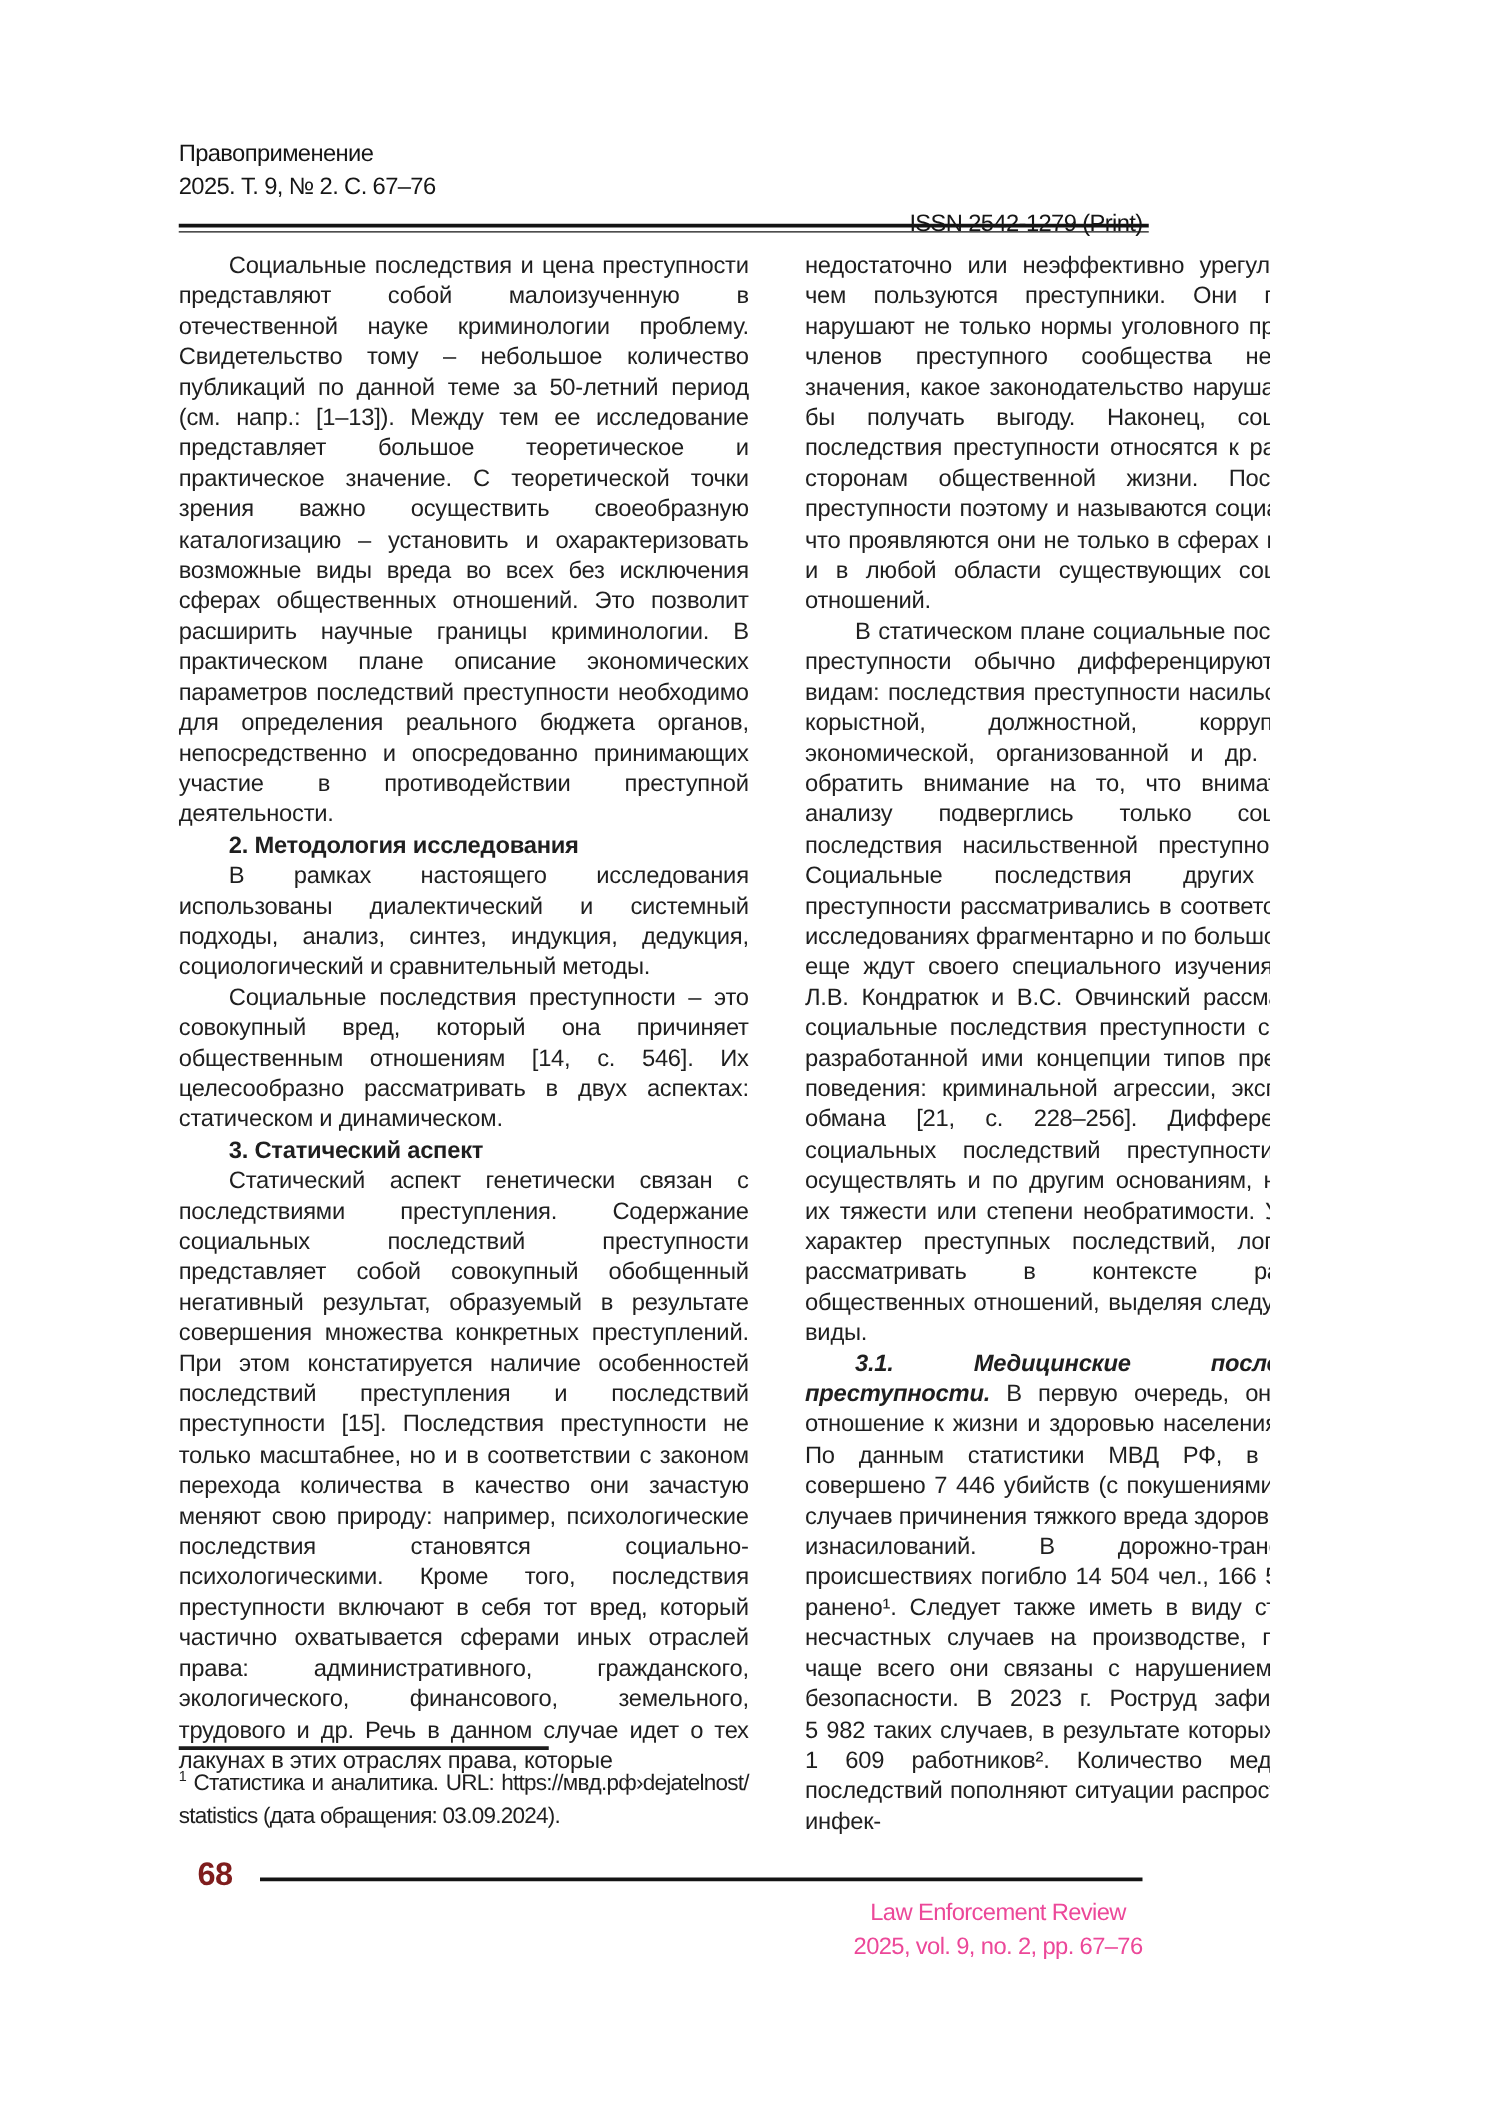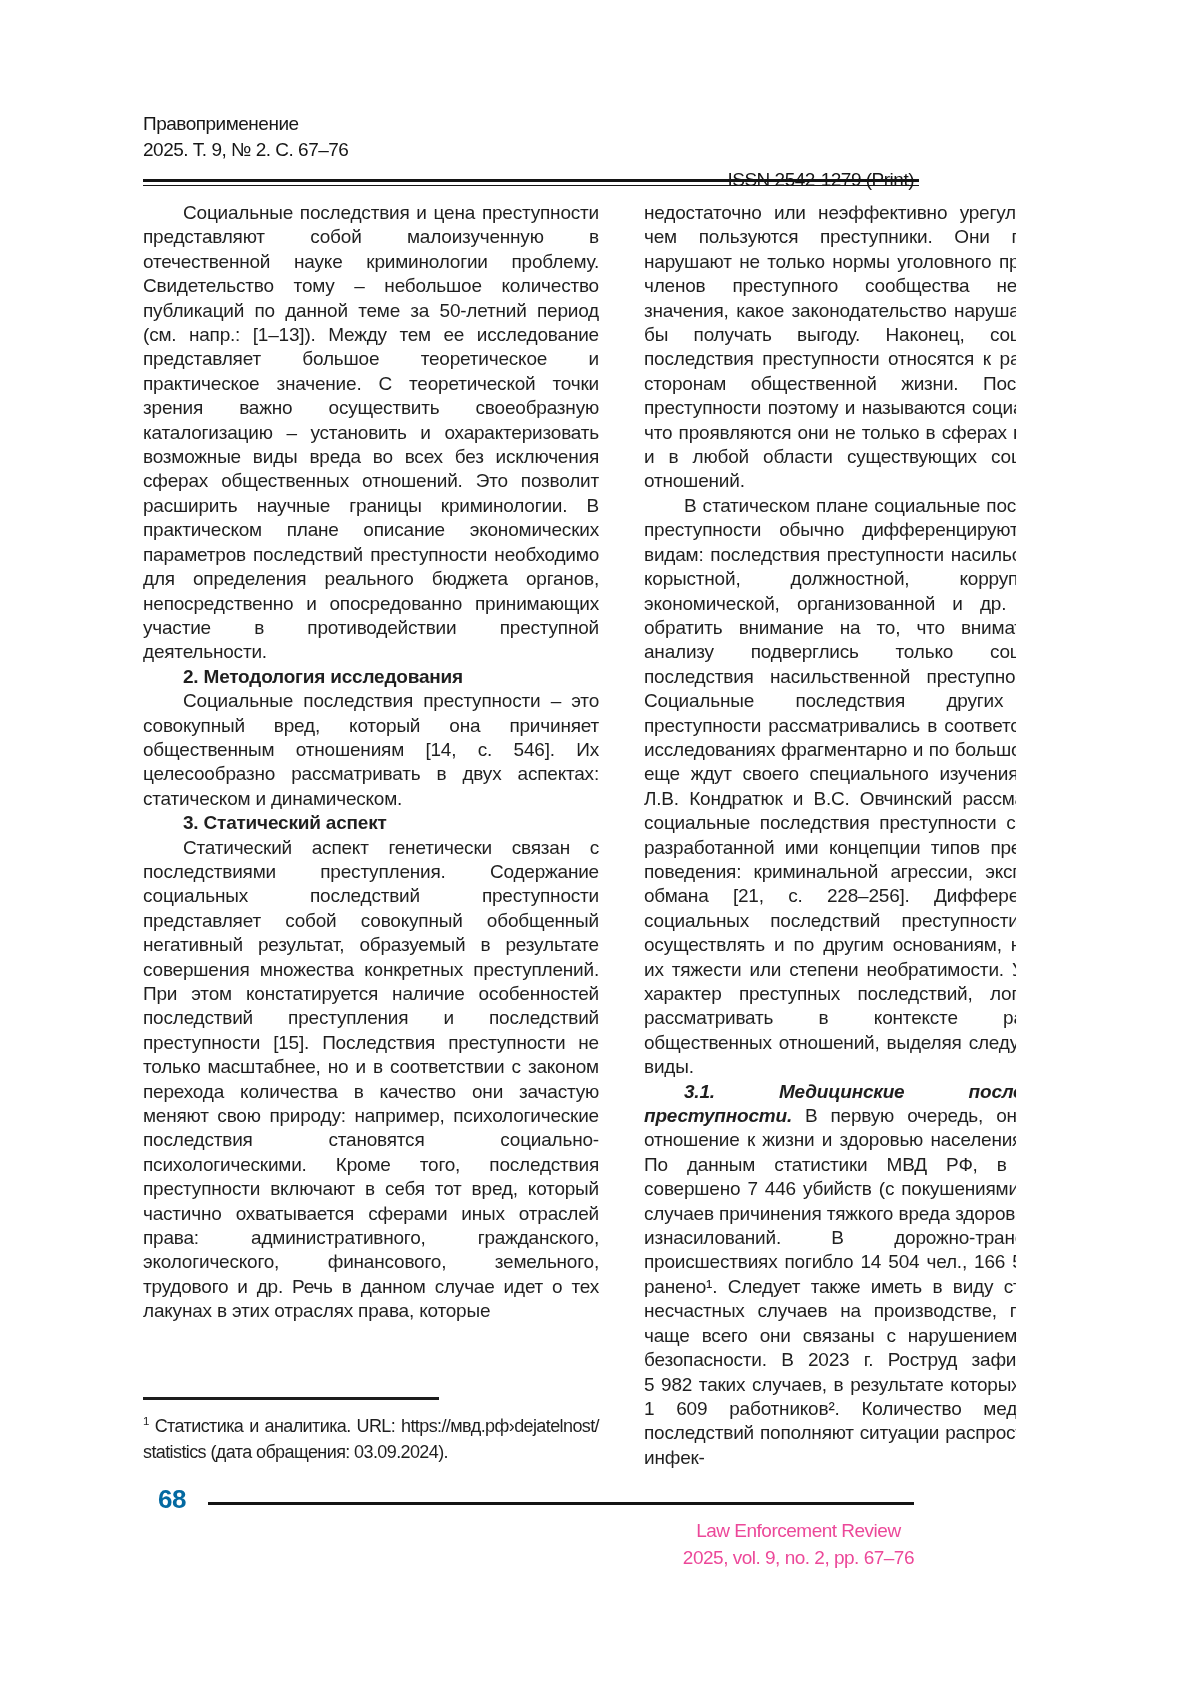--- a/index.html
+++ b/index.html
@@ -42,21 +42,21 @@
     position:absolute; top:1413px; font-size:18px; line-height:26px;
     text-align:justify; letter-spacing:-0.6px; color:#1f1f1f;
     overflow-wrap:anywhere;
   }
   .fn-1 { left:143px; width:456px; }
   .fn-2 { left:644px; width:452px; }
   .fn sup { font-size:11.5px; line-height:0; vertical-align:super; }
   
   .page-number {
     position:absolute; left:158px; top:1484px;
-    font-size:26px; font-weight:bold; letter-spacing:-0.5px; color:#0369a1;
+    font-size:26px; font-weight:bold; letter-spacing:-0.5px; color:#7f1d1d;
   }
   .footer-rule {
     position:absolute; left:208px; right:102px; top:1502px;
     border-top:3px solid #141414;
   }
   .footer-en {
     position:absolute; right:102px; top:1517px; text-align:center;
     font-size:19px; line-height:27px; letter-spacing:-0.5px; color:#ec4899;
   }
 </style>
@@ -68,20 +68,21 @@
   <div class="jheader">
     <div>Правоприменение</div>
     <div>2025. Т. 9, № 2. С. 67–76</div>
   </div>
   <div class="rule-double"></div>
   <div class="issn">ISSN 2542-1279 (Print)</div>
 
   <section class="col col-left">
     <p>Социальные последствия и цена преступности представляют собой малоизученную в отечественной науке криминологии проблему. Свидетельство тому – небольшое количество публикаций по данной теме за 50-летний период (см. напр.: [1–13]). Между тем ее исследование представляет большое теоретическое и практическое значение. С теоретической точки зрения важно осуществить своеобразную каталогизацию – установить и охарактеризовать возможные виды вреда во всех без исключения сферах общественных отношений. Это позволит расширить научные границы криминологии. В практическом плане описание экономических параметров последствий преступности необходимо для определения реального бюджета органов, непосредственно и опосредованно принимающих участие в противодействии преступной деятельности.</p>
     <p class="h">2. Методология исследования</p>
+    <p>В рамках настоящего исследования использованы диалектический и системный подходы, анализ, синтез, индукция, дедукция, социологический и сравнительный методы.</p>
     <p>Социальные последствия преступности – это совокупный вред, который она причиняет общественным отношениям [14, с. 546]. Их целесообразно рассматривать в двух аспектах: статическом и динамическом.</p>
     <p class="h">3. Статический аспект</p>
     <p>Статический аспект генетически связан с последствиями преступления. Содержание социальных последствий преступности представляет собой совокупный обобщенный негативный результат, образуемый в результате совершения множества конкретных преступлений. При этом констатируется наличие особенностей последствий преступления и последствий преступности [15]. Последствия преступности не только масштабнее, но и в соответствии с законом перехода количества в качество они зачастую меняют свою природу: например, психологические последствия становятся социально-психологическими. Кроме того, последствия преступности включают в себя тот вред, который частично охватывается сферами иных отраслей права: административного, гражданского, экологического, финансового, земельного, трудового и др. Речь в данном случае идет о тех лакунах в этих отраслях права, которые</p>
   </section>
 
   <section class="col col-right">
     <p class="noindent">недостаточно или неэффективно урегулированы, чем пользуются преступники. Они привычно нарушают не только нормы уголовного права. Для членов преступного сообщества не имеет значения, какое законодательство нарушать, лишь бы получать выгоду. Наконец, социальные последствия преступности относятся к различным сторонам общественной жизни. Последствия преступности поэтому и называются социальными, что проявляются они не только в сферах права, но и в любой области существующих социальных отношений.</p>
     <p>В статическом плане социальные последствия преступности обычно дифференцируют по ее видам: последствия преступности насильственной, корыстной, должностной, коррупционной, экономической, организованной и др. Следует обратить внимание на то, что внимательному анализу подверглись только социальные последствия насильственной преступности [16]. Социальные последствия других видов преступности рассматривались в соответствующих исследованиях фрагментарно и по большому счету еще ждут своего специального изучения [17–20]. Л.В. Кондратюк и В.С. Овчинский рассматривают социальные последствия преступности с позиций разработанной ими концепции типов преступного поведения: криминальной агрессии, экспансии и обмана [21, с. 228–256]. Дифференциацию социальных последствий преступности можно осуществлять и по другим основаниям, например их тяжести или степени необратимости. Учитывая характер преступных последствий, логично их рассматривать в контексте различных общественных отношений, выделяя следующие их виды.</p>
     <p><span class="lead">3.1. Медицинские последствия преступности.</span><span> В первую очередь, они имеют отношение к жизни и здоровью населения России. По данным статистики МВД РФ, в 2023 г. совершено 7&nbsp;446 убийств (с покушениями), 16&nbsp;685 случаев причинения тяжкого вреда здоровью, 3&nbsp;096 изнасилований. В дорожно-транспортных происшествиях погибло 14&nbsp;504 чел., 166&nbsp;500 было ранено¹. Следует также иметь в виду статистику несчастных случаев на производстве, поскольку чаще всего они связаны с нарушением техники безопасности. В 2023 г. Роструд зафиксировал 5&nbsp;982 таких случаев, в результате которых погибло 1&nbsp;609 работников². Количество медицинских последствий пополняют ситуации распространения инфек-</span></p>
   </section>

